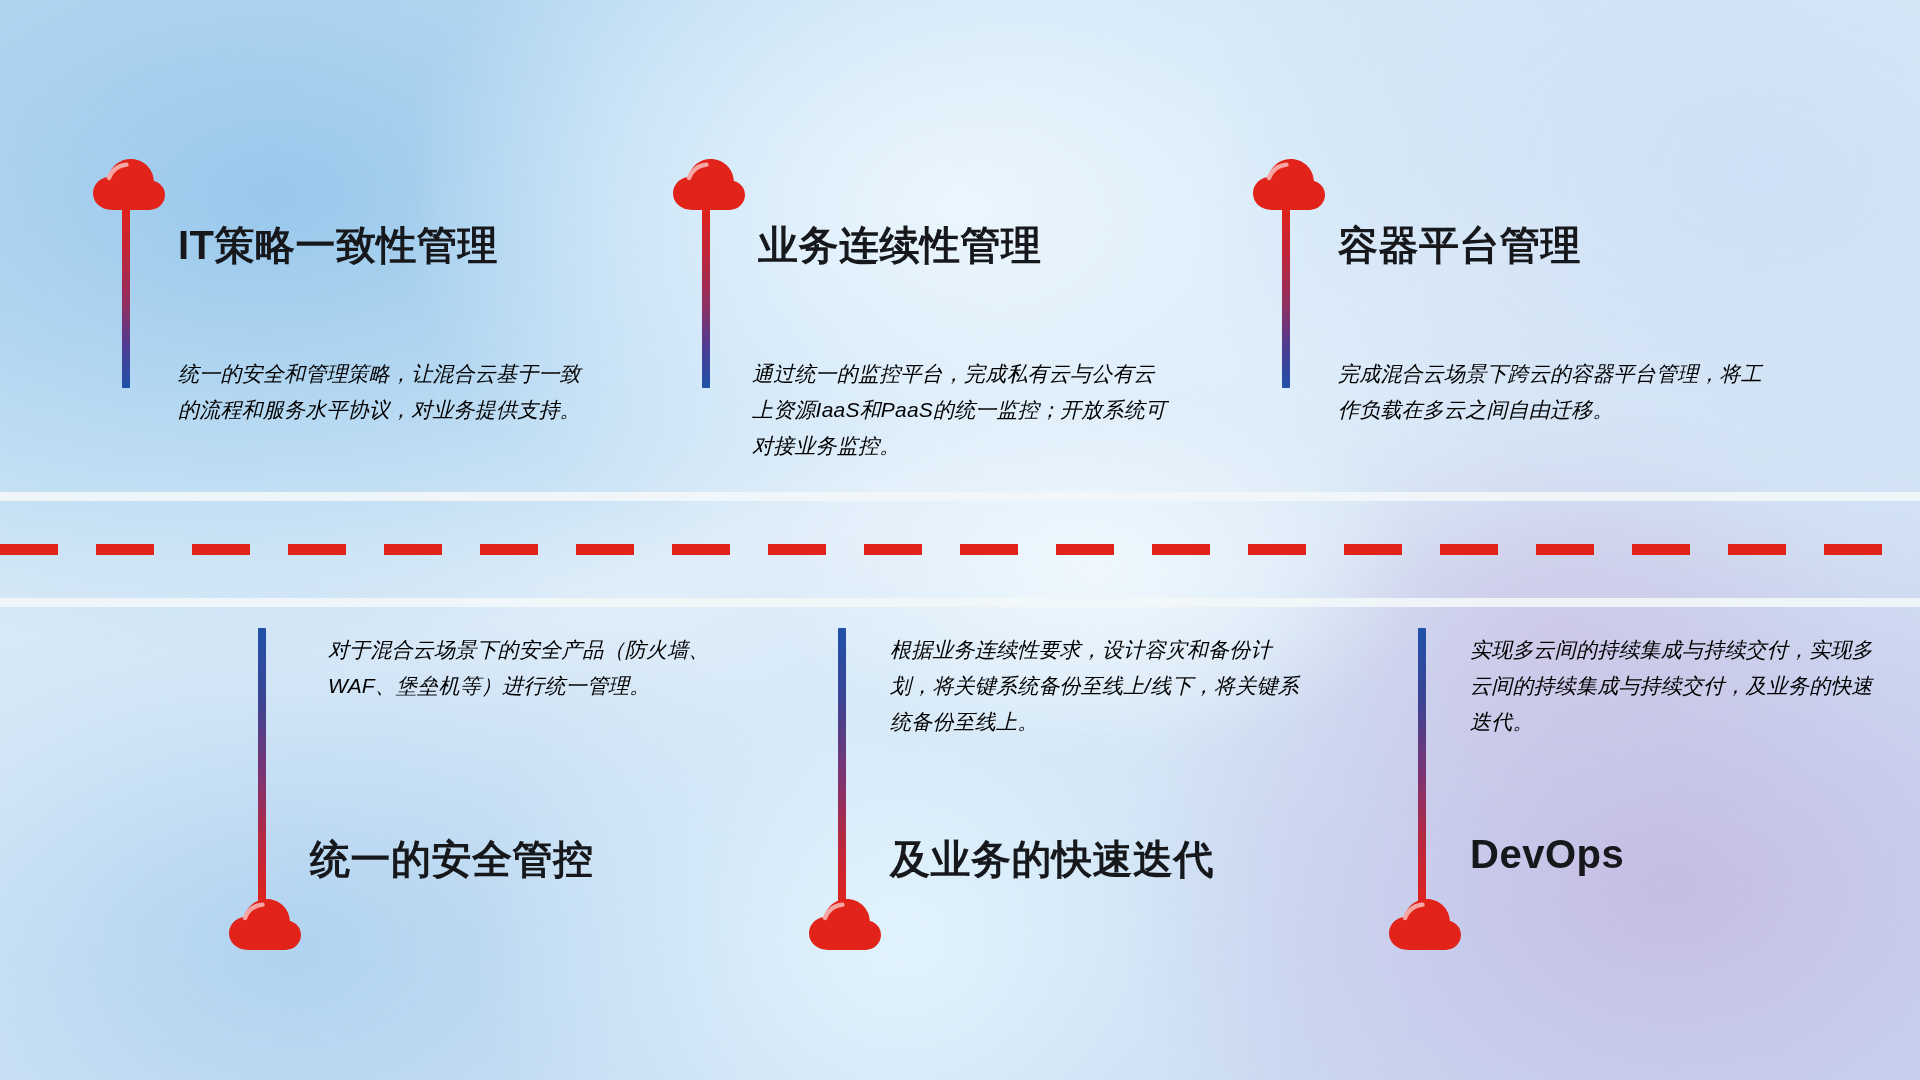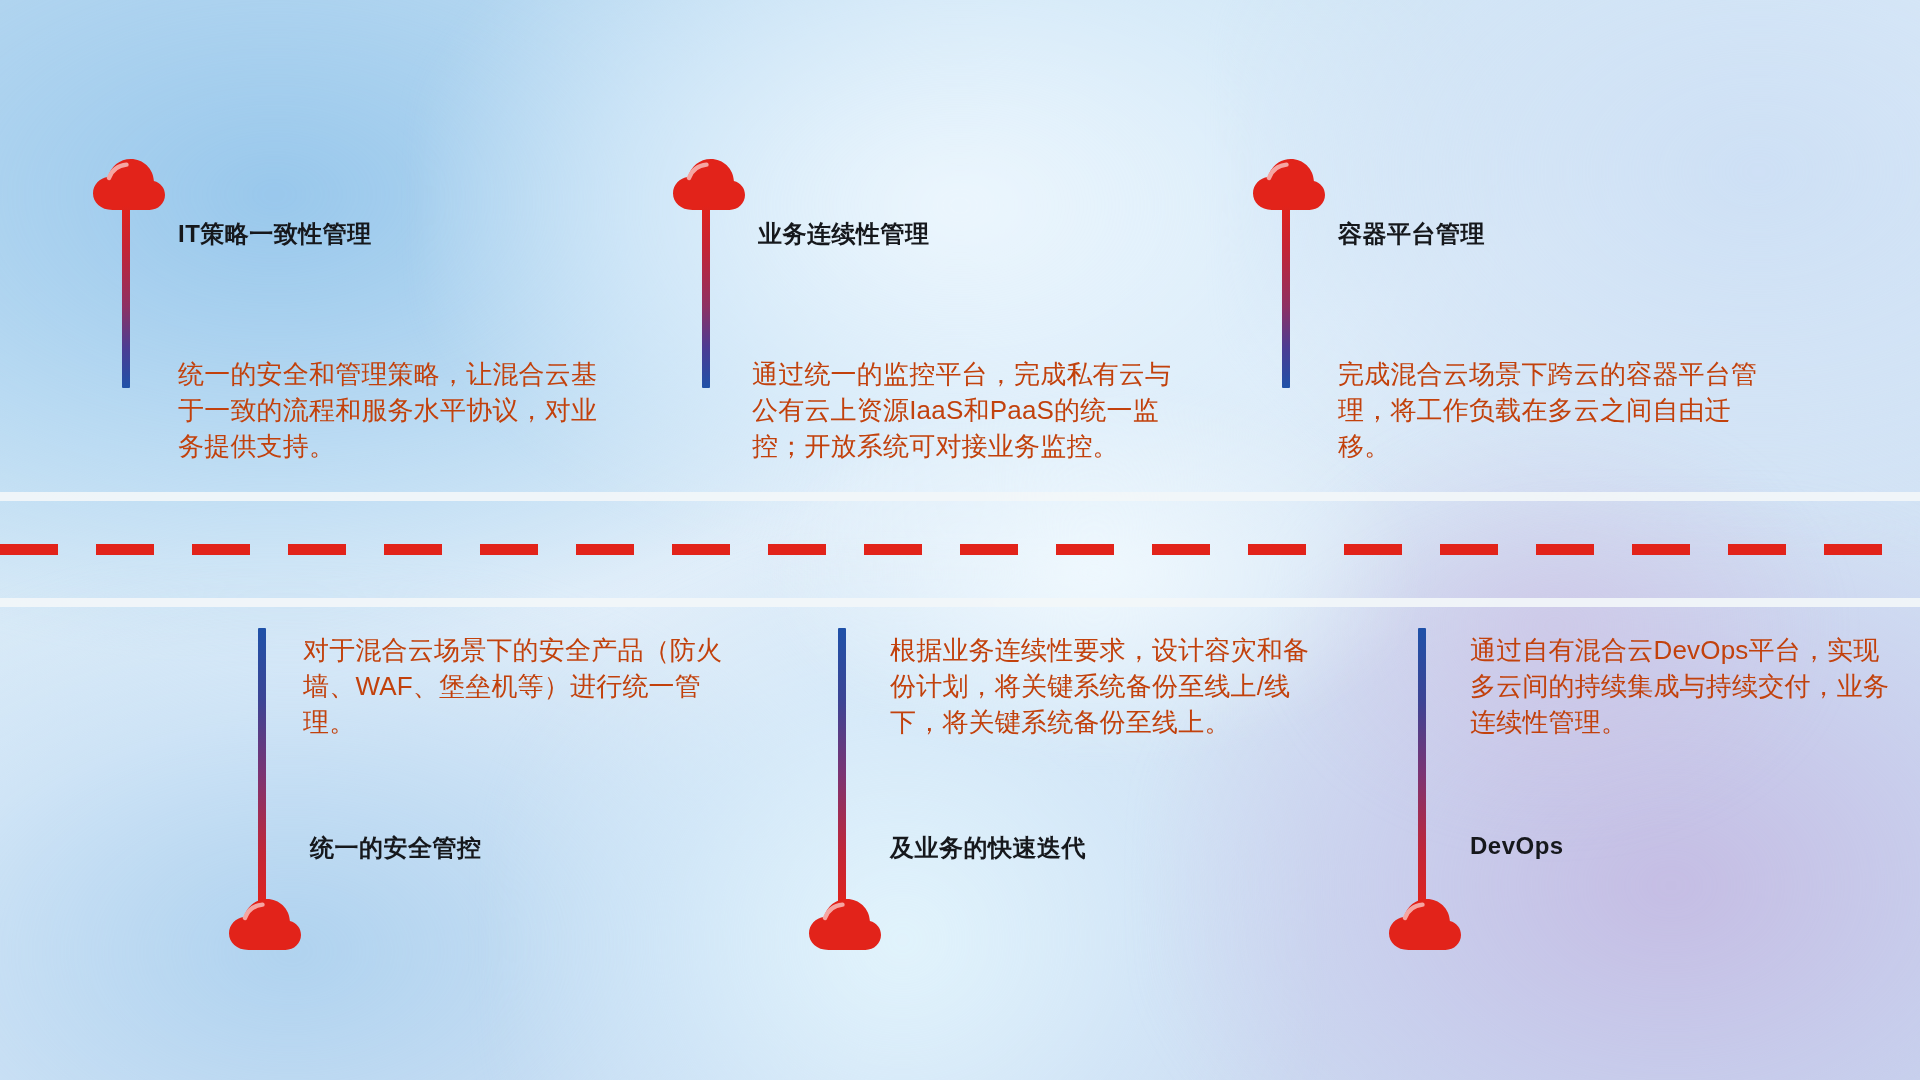--- a/index.html
+++ b/index.html
@@ -83,32 +83,33 @@
     background:linear-gradient(to bottom,#1f51a8 0%,#3c4494 26%,#7b3473 52%,#c22637 80%,#e2231a 100%);
   }
 
   .cloud{
     position:absolute;width:0;height:0;
   }
   .cloud svg{display:block;}
 
   .title{
     position:absolute;
-    font-size:24px;
+    font-size:40px;
     font-weight:bold;
     color:#16181c;
     white-space:nowrap;
     letter-spacing:0.5px;
   }
   .body{
     position:absolute;
-    font-size:26px;
+    font-size:21px;
     line-height:36px;
-    color:#c2410c;
+    color:#000000;
     letter-spacing:0.2px;
+    font-style:italic;
   }
 </style>
 </head>
 <body>
 
 <div id="stage">
 
   <div class="bg-base"></div>
   <div class="bg-glow-a"></div>
   <div class="bg-glow-b"></div>
@@ -154,21 +155,21 @@
     <div class="title" style="left:1338px;top:218px;font-family:Liberation Serif, serif;">容器平台管理</div>
     <div class="body" style="left:1338px;top:356px;width:430px;">完成混合云场景下跨云的容器平台管理，将工作负载在多云之间自由迁移。</div>
   </div>
 
   <div class="rule rule-top"></div>
   <div class="dashline"></div>
   <div class="rule rule-bottom"></div>
 
   <div class="col">
     <div class="stem stem-up" style="left:258px;top:628px;height:280px;"></div>
-    <div class="body" style="left:303px;top:632px;width:420px;">对于混合云场景下的安全产品（防火墙、WAF、堡垒机等）进行统一管理。</div>
+    <div class="body" style="left:328px;top:632px;width:420px;">对于混合云场景下的安全产品（防火墙、WAF、堡垒机等）进行统一管理。</div>
     <div class="title" style="left:310px;top:832px;">统一的安全管控</div>
     <div class="cloud" style="left:228px;top:898px;">
       <svg width="74" height="54" viewBox="0 0 74 54">
         <path d="M20.5 52 C8.6 52 1 44.6 1 35.3 C1 26.8 7.6 19.7 16.2 18.9 C18.6 8.6 27.8 1 38.8 1 C51.2 1 61.3 10.7 61.9 22.9 C68.7 24.6 73 30.2 73 37.1 C73 45.4 66.1 52 57.4 52 Z" fill="#e2231a"></path>
         <path d="M17 20 C20 12 26.5 7.4 34.5 6.6" stroke="#f5a6a2" stroke-width="4.4" stroke-linecap="round" fill="none"></path>
       </svg>
     </div>
   </div>
 
   <div class="col">
@@ -178,21 +179,21 @@
     <div class="cloud" style="left:808px;top:898px;">
       <svg width="74" height="54" viewBox="0 0 74 54">
         <path d="M20.5 52 C8.6 52 1 44.6 1 35.3 C1 26.8 7.6 19.7 16.2 18.9 C18.6 8.6 27.8 1 38.8 1 C51.2 1 61.3 10.7 61.9 22.9 C68.7 24.6 73 30.2 73 37.1 C73 45.4 66.1 52 57.4 52 Z" fill="#e2231a"></path>
         <path d="M17 20 C20 12 26.5 7.4 34.5 6.6" stroke="#f5a6a2" stroke-width="4.4" stroke-linecap="round" fill="none"></path>
       </svg>
     </div>
   </div>
 
   <div class="col">
     <div class="stem stem-up" style="left:1418px;top:628px;height:280px;"></div>
-    <div class="body" style="left:1470px;top:632px;width:420px;">通过自有混合云DevOps平台，实现多云间的持续集成与持续交付，业务连续性管理。</div>
+    <div class="body" style="left:1470px;top:632px;width:420px;">实现多云间的持续集成与持续交付，实现多云间的持续集成与持续交付，及业务的快速迭代。</div>
     <div class="title" style="left:1470px;top:832px;text-align:center;">DevOps</div>
     <div class="cloud" style="left:1388px;top:898px;">
       <svg width="74" height="54" viewBox="0 0 74 54">
         <path d="M20.5 52 C8.6 52 1 44.6 1 35.3 C1 26.8 7.6 19.7 16.2 18.9 C18.6 8.6 27.8 1 38.8 1 C51.2 1 61.3 10.7 61.9 22.9 C68.7 24.6 73 30.2 73 37.1 C73 45.4 66.1 52 57.4 52 Z" fill="#e2231a"></path>
         <path d="M17 20 C20 12 26.5 7.4 34.5 6.6" stroke="#f5a6a2" stroke-width="4.4" stroke-linecap="round" fill="none"></path>
       </svg>
     </div>
   </div>
 
 </div>

